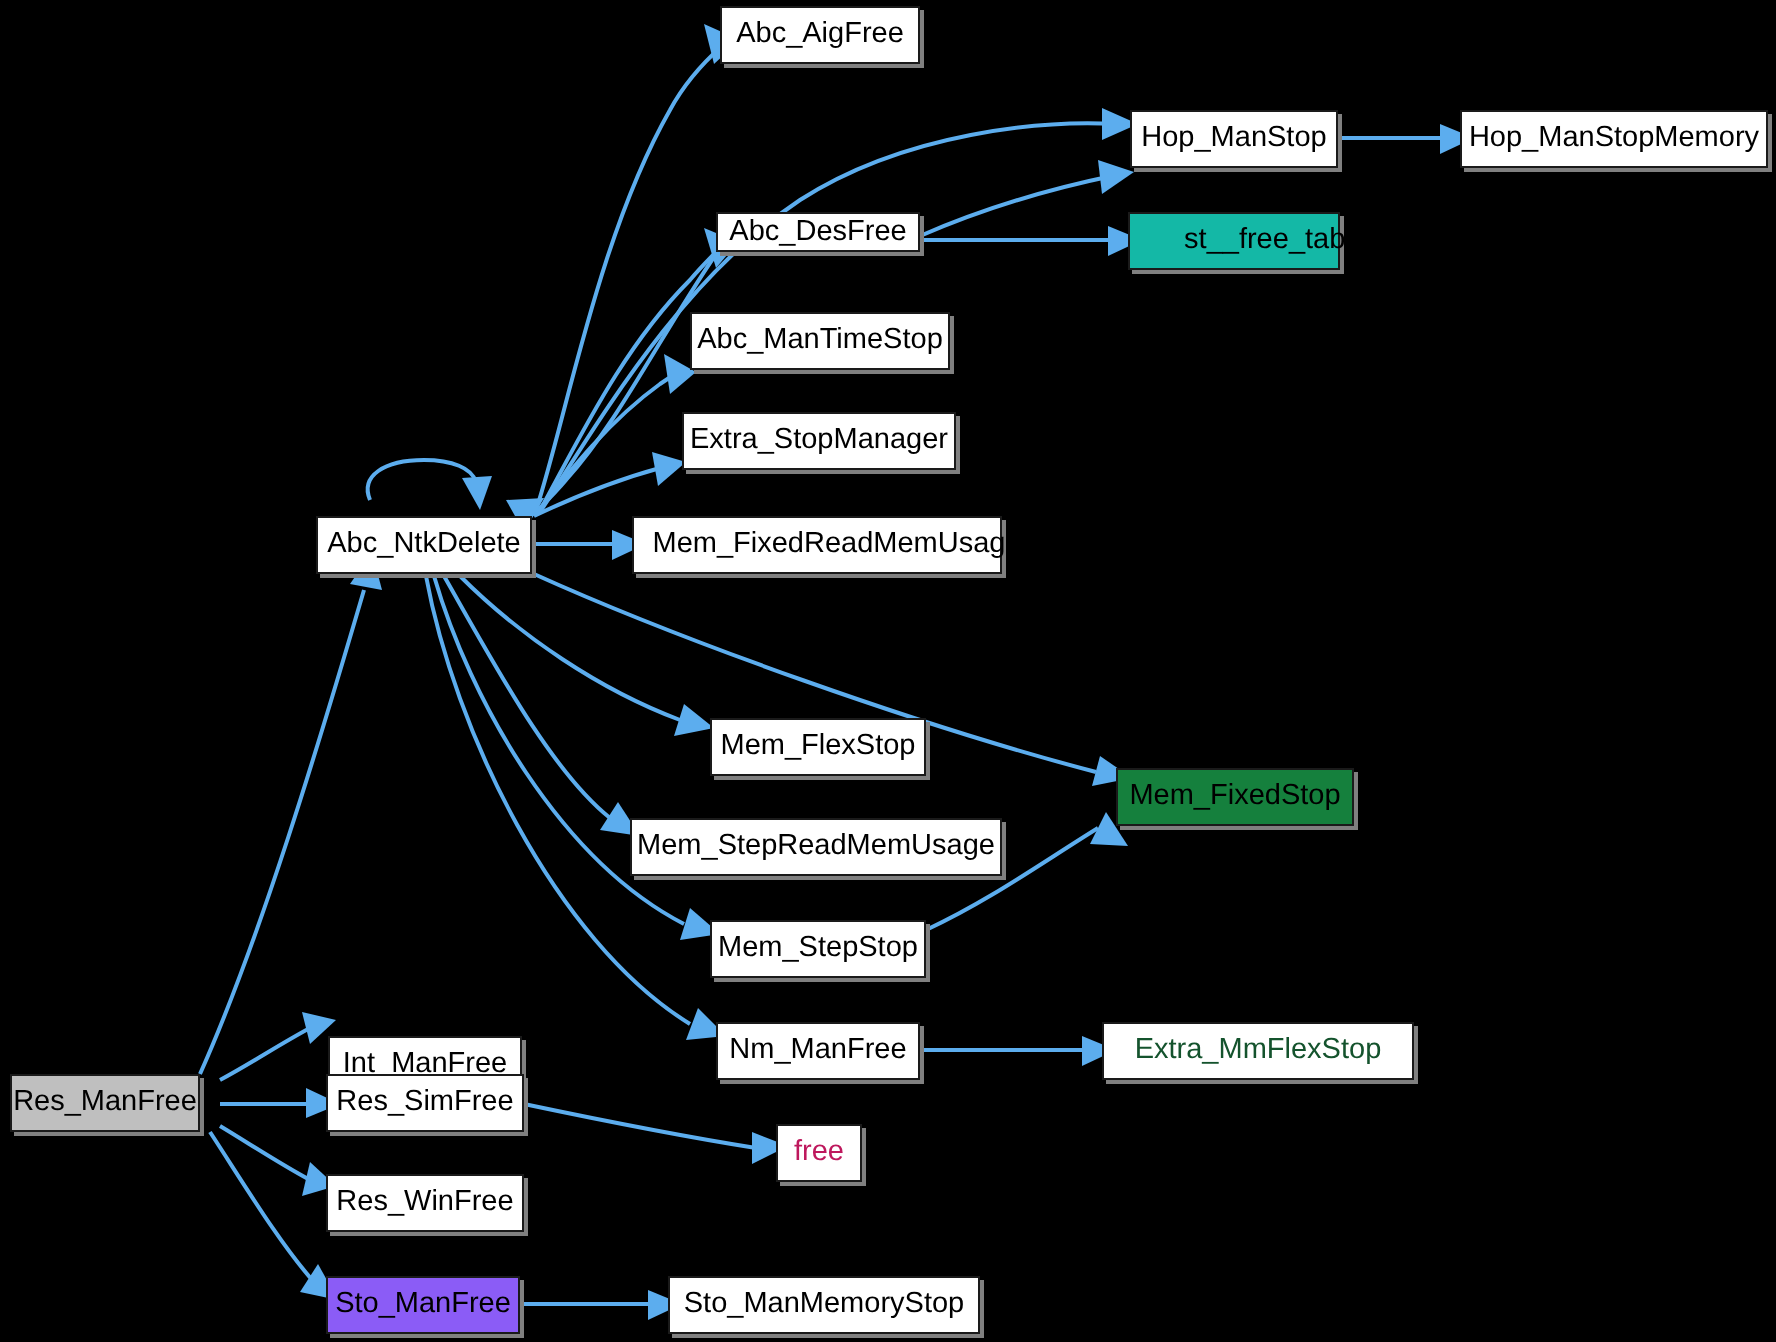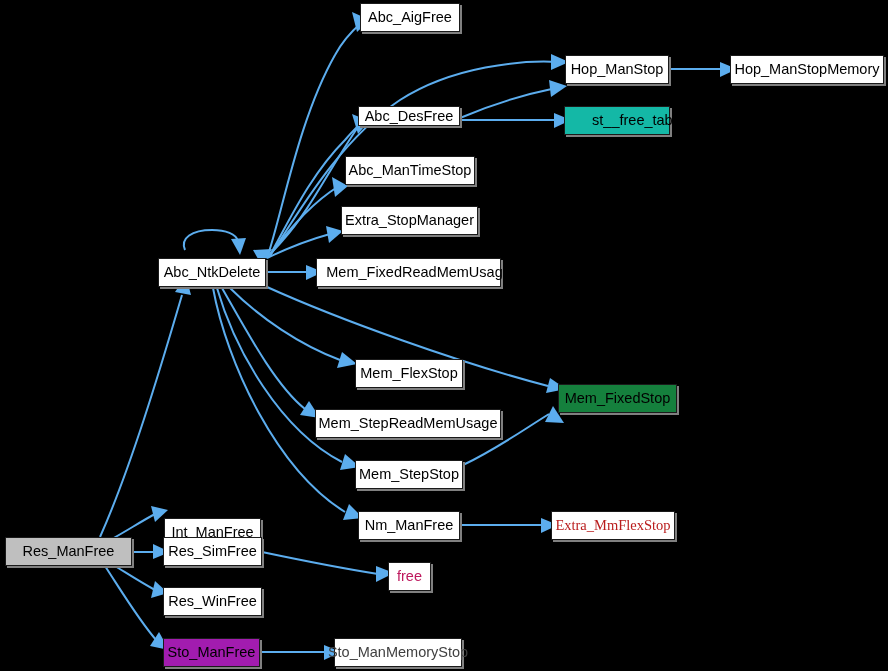--- a/index.html
+++ b/index.html
@@ -143,36 +143,36 @@
       </div>
       <div class="node" style="left: 355px; top: 460px; width: 108px; height: 29px; border-color: rgb(26, 26, 26); box-shadow: rgb(128, 128, 128) 2px 2px 0px 0px; background: rgb(255, 255, 255); color: rgb(0, 0, 0);">
         <span>Mem_StepStop</span>
       </div>
       <div class="node" style="left: 164px; top: 486px; width: 97px; height: 29px; border-color: rgb(26, 26, 26); box-shadow: rgb(128, 128, 128) 2px 2px 0px 0px; background: rgb(255, 255, 255); color: rgb(0, 0, 0); margin-top: 32px;">
         <span>Int_ManFree</span>
       </div>
       <div class="node" style="left: 358px; top: 511px; width: 102px; height: 29px; border-color: rgb(26, 26, 26); box-shadow: rgb(128, 128, 128) 2px 2px 0px 0px; background: rgb(255, 255, 255); color: rgb(0, 0, 0);">
         <span>Nm_ManFree</span>
       </div>
-      <div class="node" style="left: 551px; top: 511px; width: 124px; height: 29px; border-color: rgb(26, 26, 26); box-shadow: rgb(128, 128, 128) 2px 2px 0px 0px; background: rgb(255, 255, 255); color: #b91c1c; font-family: Liberation Serif, serif;">
+      <div class="node" style="left: 551px; top: 511px; width: 156px; height: 29px; border-color: rgb(26, 26, 26); box-shadow: rgb(128, 128, 128) 2px 2px 0px 0px; background: rgb(255, 255, 255); color: #14532d;">
         <span>Extra_MmFlexStop</span>
       </div>
-      <div class="node current" style="left: 5px; top: 537px; width: 127px; height: 29px; border-color: rgb(26, 26, 26); box-shadow: rgb(128, 128, 128) 2px 2px 0px 0px; background: rgb(191, 191, 191); color: rgb(0, 0, 0);">
+      <div class="node current" style="left: 5px; top: 537px; width: 95px; height: 29px; border-color: rgb(26, 26, 26); box-shadow: rgb(128, 128, 128) 2px 2px 0px 0px; background: rgb(191, 191, 191); color: rgb(0, 0, 0);">
         <span>Res_ManFree</span>
       </div>
       <div class="node" style="left: 163px; top: 537px; width: 99px; height: 29px; border-color: rgb(26, 26, 26); box-shadow: rgb(128, 128, 128) 2px 2px 0px 0px; background: rgb(255, 255, 255); color: rgb(0, 0, 0);">
         <span>Res_SimFree</span>
       </div>
       <div class="node" style="left: 388px; top: 562px; width: 43px; height: 29px; border-color: rgb(26, 26, 26); box-shadow: rgb(128, 128, 128) 2px 2px 0px 0px; background: rgb(255, 255, 255); color: #be185d;">
         <span>free</span>
       </div>
       <div class="node" style="left: 163px; top: 587px; width: 99px; height: 29px; border-color: rgb(26, 26, 26); box-shadow: rgb(128, 128, 128) 2px 2px 0px 0px; background: rgb(255, 255, 255); color: rgb(0, 0, 0);">
         <span>Res_WinFree</span>
       </div>
-      <div class="node" style="left: 163px; top: 638px; width: 97px; height: 29px; border-color: rgb(26, 26, 26); box-shadow: rgb(128, 128, 128) 2px 2px 0px 0px; background: #a21caf; color: rgb(0, 0, 0);">
+      <div class="node" style="left: 163px; top: 638px; width: 97px; height: 29px; border-color: rgb(26, 26, 26); box-shadow: rgb(128, 128, 128) 2px 2px 0px 0px; background: #8b5cf6; color: rgb(0, 0, 0);">
         <span>Sto_ManFree</span>
       </div>
-      <div class="node" style="left: 334px; top: 638px; width: 128px; height: 29px; border-color: rgb(26, 26, 26); box-shadow: rgb(128, 128, 128) 2px 2px 0px 0px; background: rgb(255, 255, 255); color: #404040;">
+      <div class="node" style="left: 334px; top: 638px; width: 156px; height: 29px; border-color: rgb(26, 26, 26); box-shadow: rgb(128, 128, 128) 2px 2px 0px 0px; background: rgb(255, 255, 255); color: #000000;">
         <span>Sto_ManMemoryStop</span>
       </div>
     </div>
 
 </div>
 
 </body></html>

